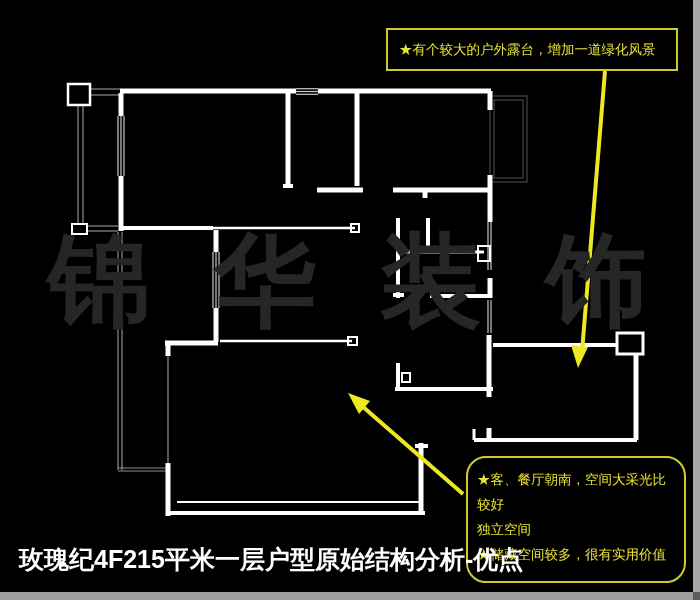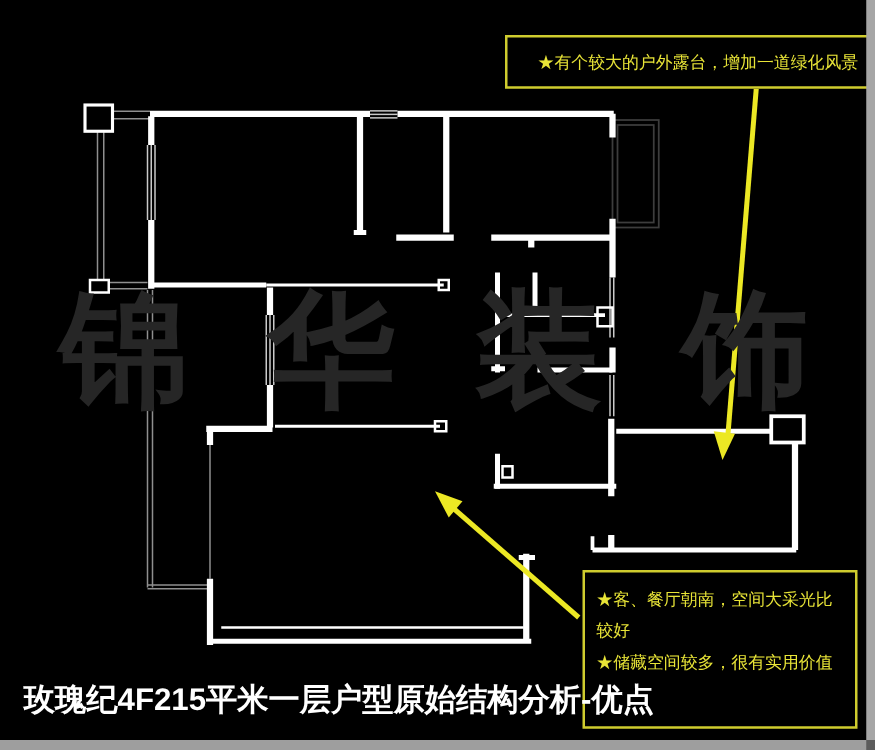--- a/index.html
+++ b/index.html
@@ -13,26 +13,26 @@
     display:flex;justify-content:space-between;align-items:flex-start;
     font-family:"DejaVu Serif","Liberation Serif",serif;font-weight:bold;
     font-size:102px;line-height:104px;color:#262626;pointer-events:none;
     user-select:none;
   }
   .note-box{
     position:absolute;border:2px solid #cfcc2e;color:#e8e437;
     font-size:13.5px;background:#000;box-sizing:border-box;
   }
   .note-box.single{
-    left:404px;top:28px;width:292px;height:43px;
-    display:flex;align-items:center;padding-left:24px;
+    left:386px;top:28px;width:292px;height:43px;
+    display:flex;align-items:center;padding-left:11px;
   }
   .note-box.multi{
     left:466px;top:456px;width:220px;height:127px;
-    padding:9px 6px 0 9px;line-height:25px;
+    padding:9px 6px 0 9px;line-height:25px;border-radius:20px;
   }
   .plan-title{
     position:absolute;left:19px;top:543px;color:#fff;font-weight:bold;
     font-size:25px;letter-spacing:0px;white-space:nowrap;
   }
   .edge-strip-right{position:absolute;right:0;top:0;width:7px;height:600px;background:#a6a6a6;}
   .edge-strip-bottom{position:absolute;left:0;bottom:0;width:700px;height:8px;background:#9e9e9e;}
   .corner-dark{position:absolute;right:0;bottom:0;width:7px;height:8px;background:#5c5c5c;}
 </style>
 </head>
@@ -136,20 +136,21 @@
       <span>装</span>
       <span>饰</span>
     </div>
 
   <div class="note-box single">
     <span>★有个较大的户外露台，增加一道绿化风景</span>
   </div>
 
   <div class="note-box multi">
       <div>★客、餐厅朝南，空间大采光比较好</div>
+      <div>独立空间</div>
       <div>★储藏空间较多，很有实用价值</div>
     </div>
 
   <div class="plan-title">玫瑰纪4F215平米一层户型原始结构分析-优点</div>
 
   <div class="edge-strip-right"></div>
   <div class="edge-strip-bottom"></div>
   <div class="corner-dark"></div>
 </div>
 

